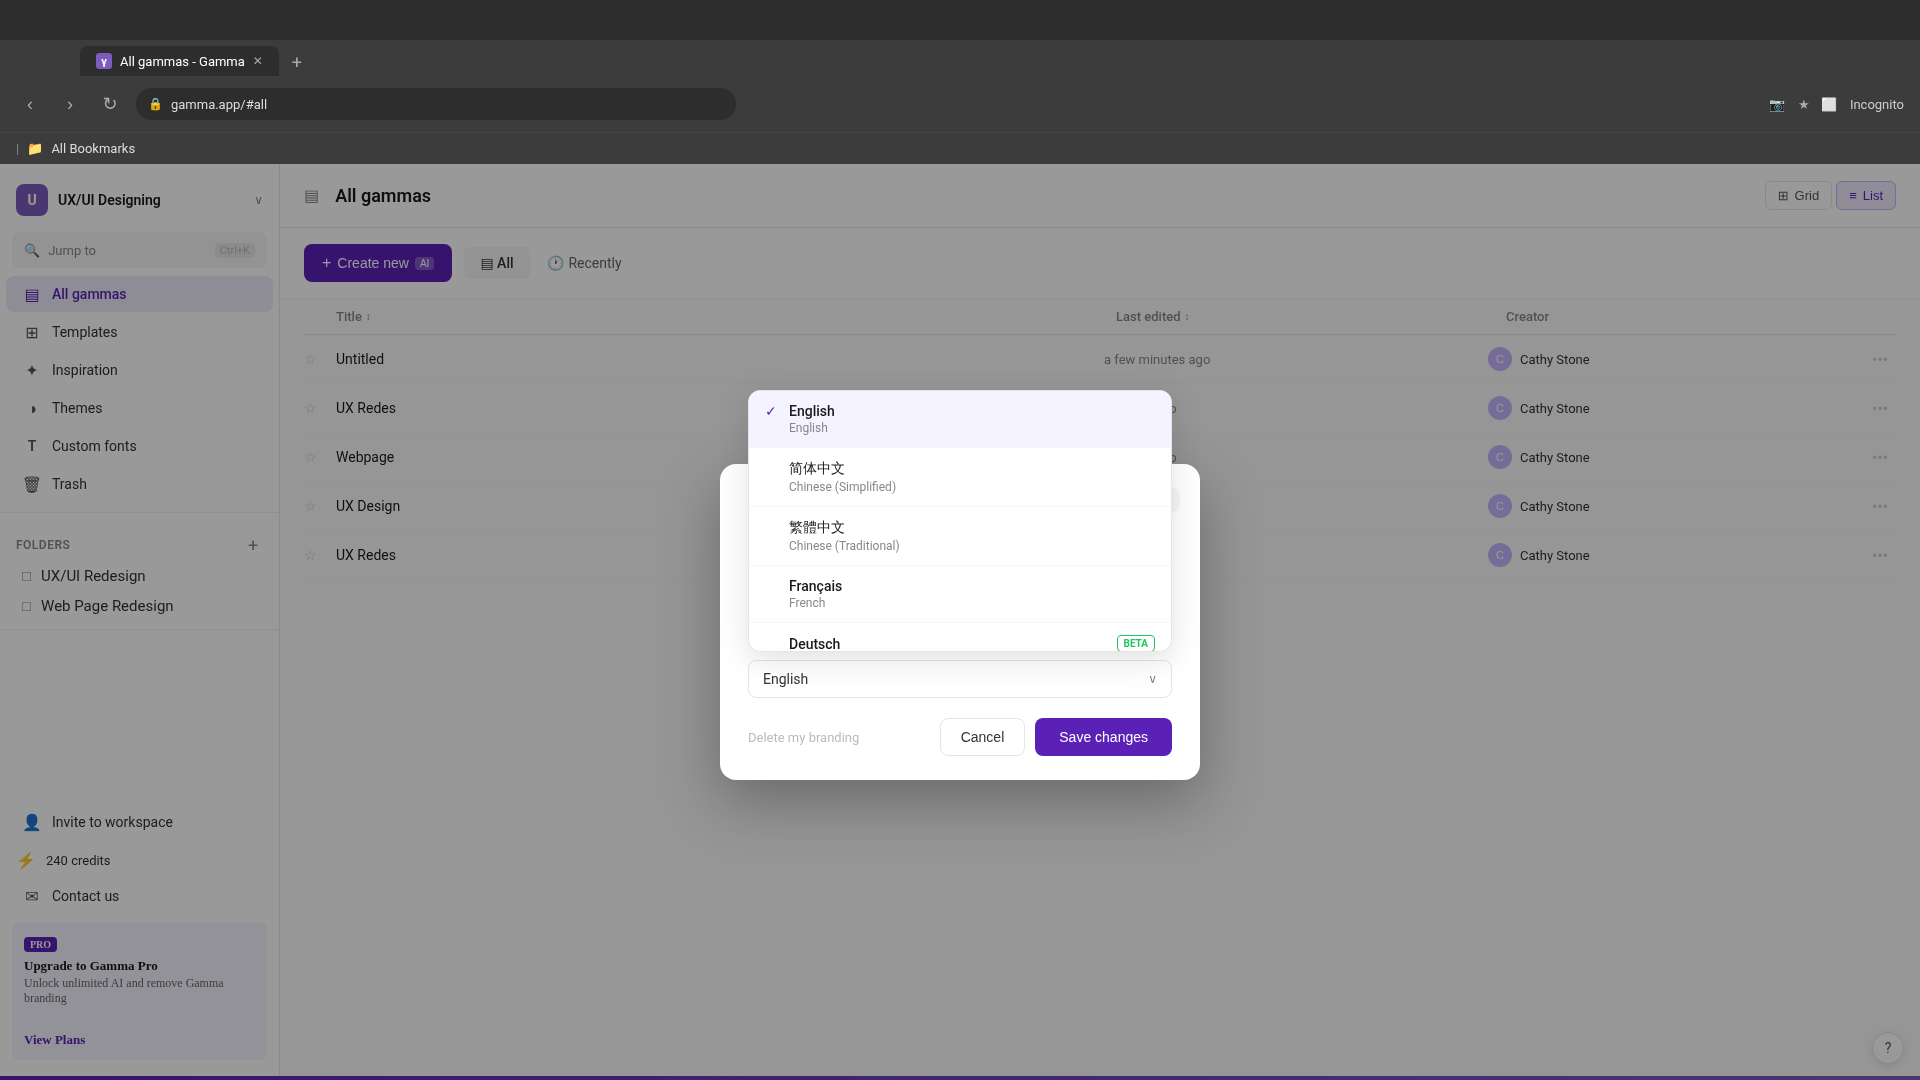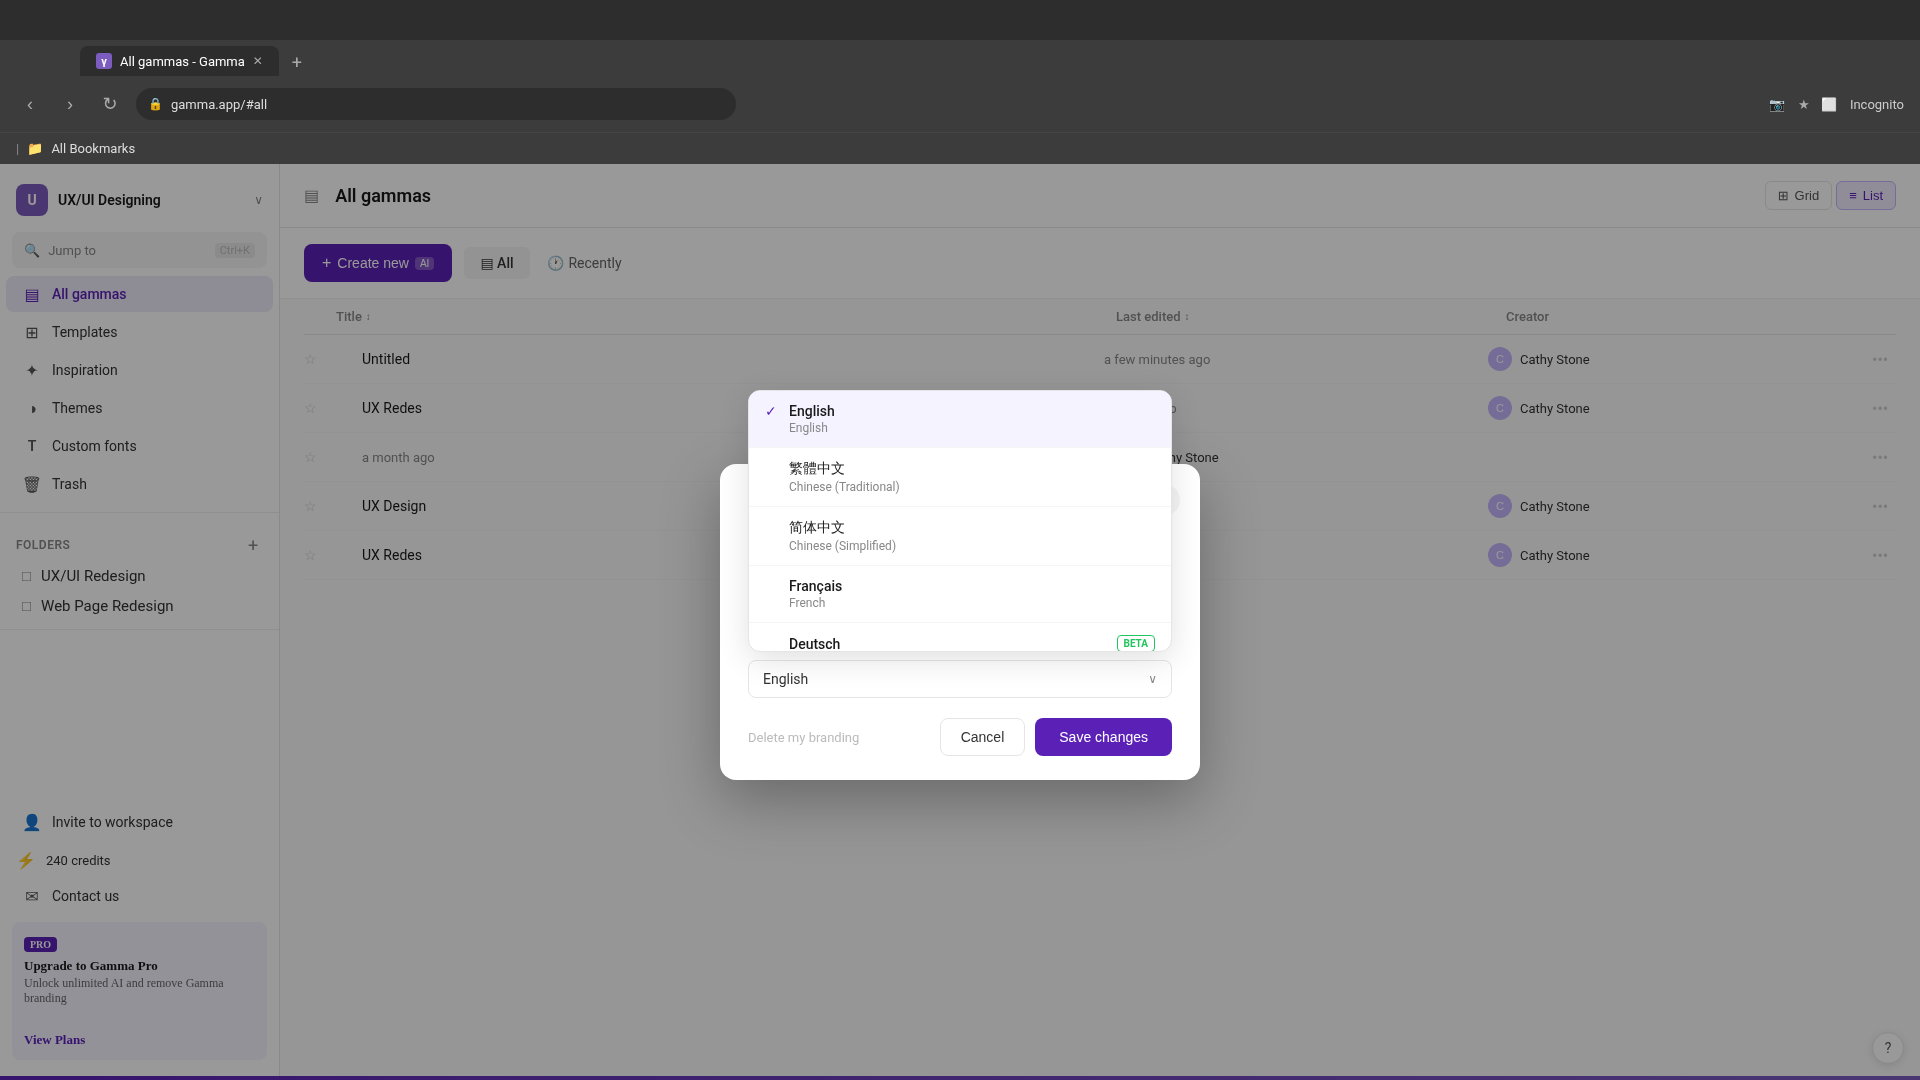--- a/index.html
+++ b/index.html
@@ -73,21 +73,21 @@
     .ai-badge { background: rgba(255,255,255,0.25); border-radius: 4px; font-size: 10px; padding: 1px 5px; }
     .filter-tabs { display: flex; gap: 2px; }
     .filter-tab { padding: 8px 16px; border-radius: 6px; font-size: 14px; cursor: pointer; color: #666; }
     .filter-tab.active { background: #f5f5f5; color: #333; font-weight: 500; }
 
     .table-area { padding: 0 24px; flex: 1; }
     .table-header { display: flex; align-items: center; padding: 10px 0; border-bottom: 1px solid #e5e5e5; }
     .col-title { flex: 2; font-size: 13px; font-weight: 500; color: #888; display: flex; align-items: center; gap: 4px; }
     .col-edited { flex: 1; font-size: 13px; font-weight: 500; color: #888; display: flex; align-items: center; gap: 4px; }
     .col-creator { flex: 1; font-size: 13px; font-weight: 500; color: #888; }
-    .table-row { display: flex; align-items: center; padding: 12px 0; border-bottom: 1px solid #f5f5f5; gap: 26px; }
+    .table-row { display: flex; align-items: center; padding: 12px 0; border-bottom: 1px solid #f5f5f5; }
     .row-star { width: 24px; color: #ccc; font-size: 14px; cursor: pointer; margin-right: 8px; }
     .row-title { flex: 2; font-size: 14px; color: #1a1a1a; cursor: pointer; }
     .row-edited { flex: 1; font-size: 13px; color: #888; }
     .row-creator { flex: 1; display: flex; align-items: center; gap: 8px; }
     .creator-avatar { width: 24px; height: 24px; border-radius: 50%; overflow: hidden; background: #ddd; }
     .creator-name { font-size: 13px; color: #333; }
     .row-menu { color: #ccc; font-size: 16px; cursor: pointer; width: 24px; }
 
     
     .overlay { position: absolute; top: 0; left: 0; right: 0; bottom: 0; background: rgba(0,0,0,0.4); z-index: 100; display: flex; align-items: center; justify-content: center; }
@@ -325,20 +325,21 @@
                 <text x="12" y="16" text-anchor="middle" fill="#fff" font-size="11" font-family="sans-serif">C</text>
               </svg>
           </div>
           <span class="creator-name">Cathy Stone</span>
         </div>
         <div class="row-menu">•••</div>
       </div>
 
       <div class="table-row">
         <div class="row-star">☆</div>
+        <div class="row-title">Webpage</div>
         <div class="row-edited">a month ago</div>
         <div class="row-creator">
           <div class="creator-avatar">
             <svg width="24" height="24" viewBox="0 0 24 24">
                 <circle cx="12" cy="12" r="12" fill="#c4b5fd"></circle>
                 <text x="12" y="16" text-anchor="middle" fill="#fff" font-size="11" font-family="sans-serif">C</text>
               </svg>
           </div>
           <span class="creator-name">Cathy Stone</span>
         </div>
@@ -412,30 +413,30 @@
             <div class="dropdown-item selected">
               <div class="dropdown-item-row">
                 <span class="dropdown-check">✓</span>
                 <span class="dropdown-lang-name">English</span>
               </div>
               <span class="dropdown-lang-sub">English</span>
             </div>
             <div class="dropdown-item">
               <div class="dropdown-item-row">
                 <span class="dropdown-check" style="visibility:hidden;">✓</span>
-                <span class="dropdown-lang-name">繁體中文</span>
+                <span class="dropdown-lang-name">简体中文</span>
               </div>
-              <span class="dropdown-lang-sub">Chinese (Traditional)</span>
+              <span class="dropdown-lang-sub">Chinese (Simplified)</span>
             </div>
             <div class="dropdown-item">
               <div class="dropdown-item-row">
                 <span class="dropdown-check" style="visibility:hidden;">✓</span>
-                <span class="dropdown-lang-name">简体中文</span>
+                <span class="dropdown-lang-name">繁體中文</span>
               </div>
-              <span class="dropdown-lang-sub">Chinese (Simplified)</span>
+              <span class="dropdown-lang-sub">Chinese (Traditional)</span>
             </div>
             <div class="dropdown-item">
               <div class="dropdown-item-row">
                 <span class="dropdown-check" style="visibility:hidden;">✓</span>
                 <span class="dropdown-lang-name">Français</span>
               </div>
               <span class="dropdown-lang-sub">French</span>
             </div>
             <div class="dropdown-item">
               <div class="dropdown-item-row">

